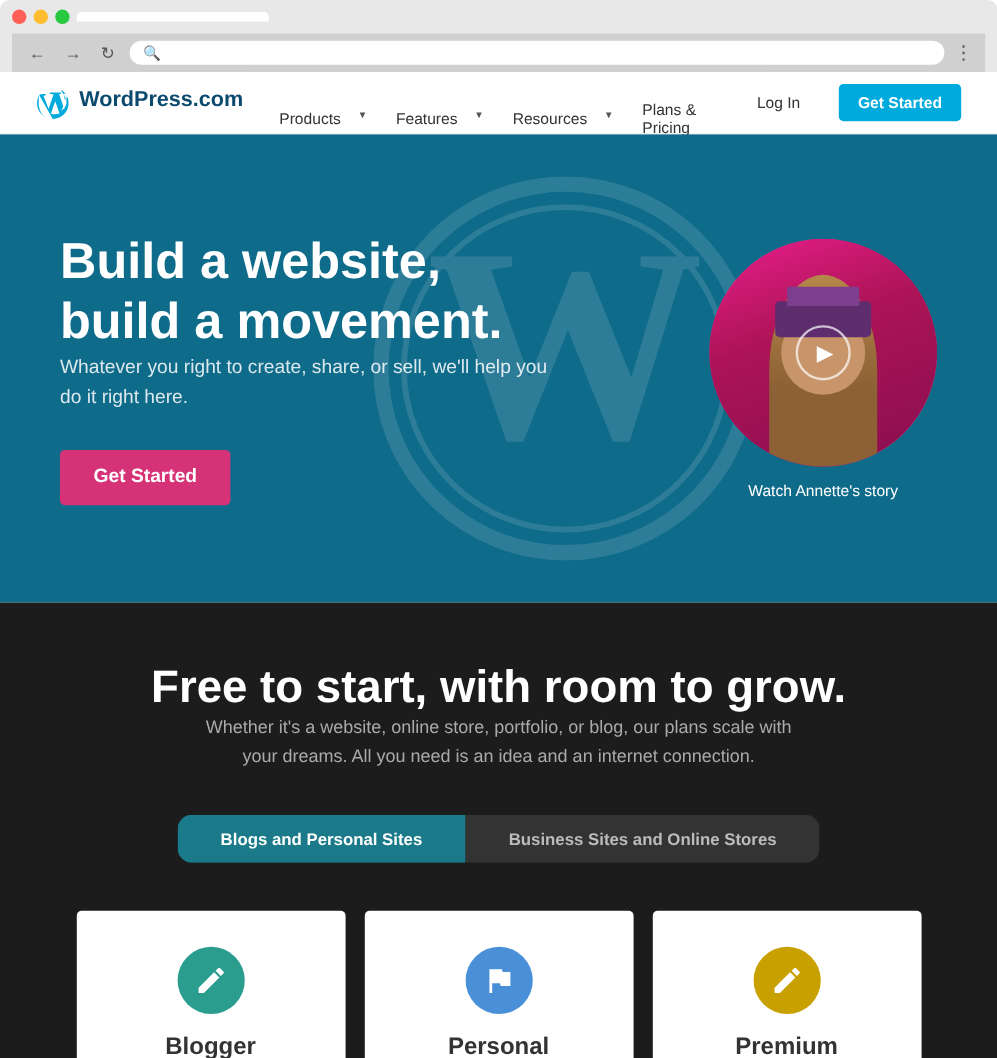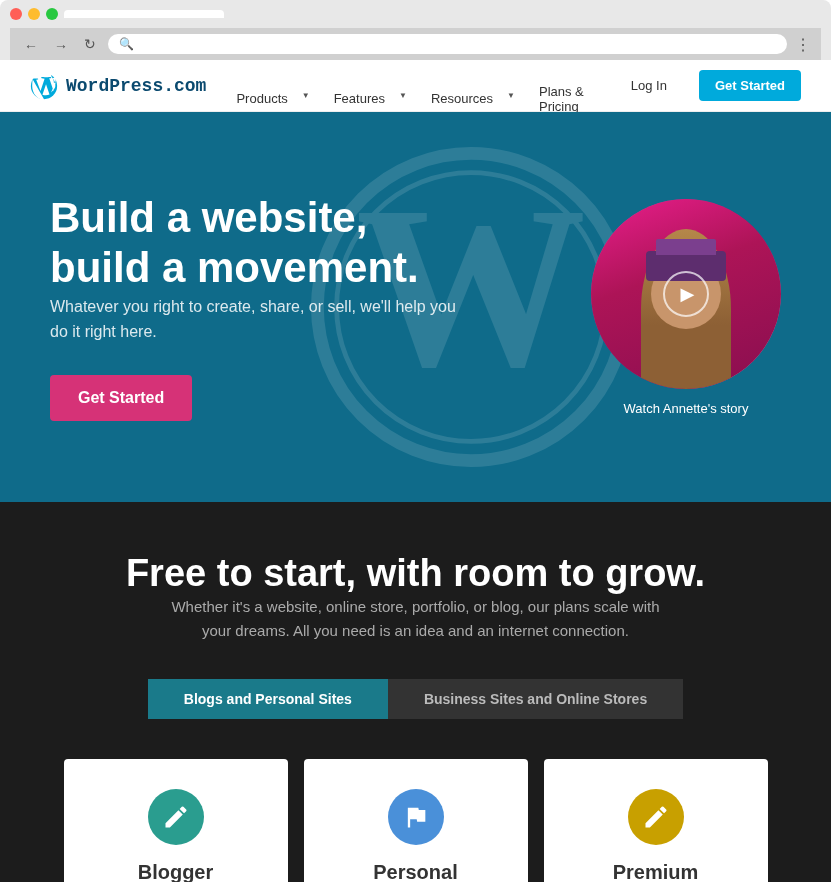--- a/index.html
+++ b/index.html
@@ -18,21 +18,21 @@
     .nav-btn:disabled { color: #aaa; }
     .address-bar { flex: 1; background: #fff; border-radius: 12px; padding: 3px 12px; font-size: 12px; color: #333; display: flex; align-items: center; gap: 4px; }
     .address-bar input { border: none; outline: none; background: transparent; font-size: 12px; width: 100%; }
     .nav-menu-btn { background: none; border: none; cursor: pointer; color: #555; font-size: 16px; }
 
     
     .site-wrapper { background: #fff; }
 
     
     .site-header { background: #fff; display: flex; align-items: center; padding: 0 30px; height: 52px; border-bottom: 1px solid #eee; }
-    .logo-area { display: flex; align-items: center; gap: 8px; margin-right: 20px; font-family: Liberation Mono, monospace; }
+    .logo-area { display: flex; gap: 8px; margin-right: 20px; }
     .wp-logo { width: 28px; height: 28px; }
     .logo-text { font-size: 18px; font-weight: 600; color: #0b4a6f; }
     .main-nav { display: flex; align-items: center; gap: 4px; flex: 1; }
     .nav-item { font-size: 13px; color: #333; padding: 6px 10px; cursor: pointer; display: flex; align-items: flex-start; gap: 14px; margin-top: 26px; }
     .nav-arrow { font-size: 8px; color: #555; }
     .header-actions { display: flex; align-items: center; gap: 32px; }
     .login-link { font-size: 13px; color: #333; cursor: pointer; }
     .get-started-btn-header { background: #00aadc; color: #fff; border: none; border-radius: 4px; padding: 8px 16px; font-size: 13px; font-weight: 600; cursor: pointer; }
 
     
@@ -48,21 +48,21 @@
     .play-btn { width: 46px; height: 46px; border-radius: 50%; border: 2px solid rgba(255,255,255,0.7); display: flex; align-items: center; justify-content: center; cursor: pointer; }
     .play-icon { color: #fff; font-size: 18px; margin-left: 3px; }
     .video-caption { color: #fff; font-size: 13px; margin-top: 12px; font-weight: 500; }
 
     
     .dark-section { background: #1a1a2e; background: #1c1c1c; min-height: 380px; padding: 50px 30px 40px; display: flex; flex-direction: column; align-items: center; }
     .dark-section-title { font-size: 38px; font-weight: 700; color: #fff; text-align: center; }
     .dark-section-subtitle { font-size: 15px; color: #aaa; text-align: center; max-width: 520px; line-height: 1.6; margin-bottom: 36px; }
 
     
-    .tab-switcher { display: flex; border-radius: 0; overflow: hidden; margin-bottom: 40px; }
+    .tab-switcher { display: flex; border-radius: 12px; overflow: hidden; margin-bottom: 40px; }
     .tab-btn { padding: 12px 36px; font-size: 14px; font-weight: 600; cursor: pointer; border: none; }
     .tab-btn.active { background: #1a7a8a; color: #fff; }
     .tab-btn.inactive { background: #333; color: #bbb; }
 
     
     .plan-cards { display: flex; gap: 0; width: 100%; max-width: 720px; justify-content: center; }
     .plan-card { background: #fff; border-radius: 4px; padding: 30px 24px 24px; flex: 1; display: flex; flex-direction: column; align-items: center; margin: 0 8px; }
     .plan-icon { width: 56px; height: 56px; border-radius: 50%; display: flex; align-items: center; justify-content: center; margin-bottom: 16px; }
     .plan-icon-blogger { background: #2a9d8f; }
     .plan-icon-personal { background: #4a90d9; }

